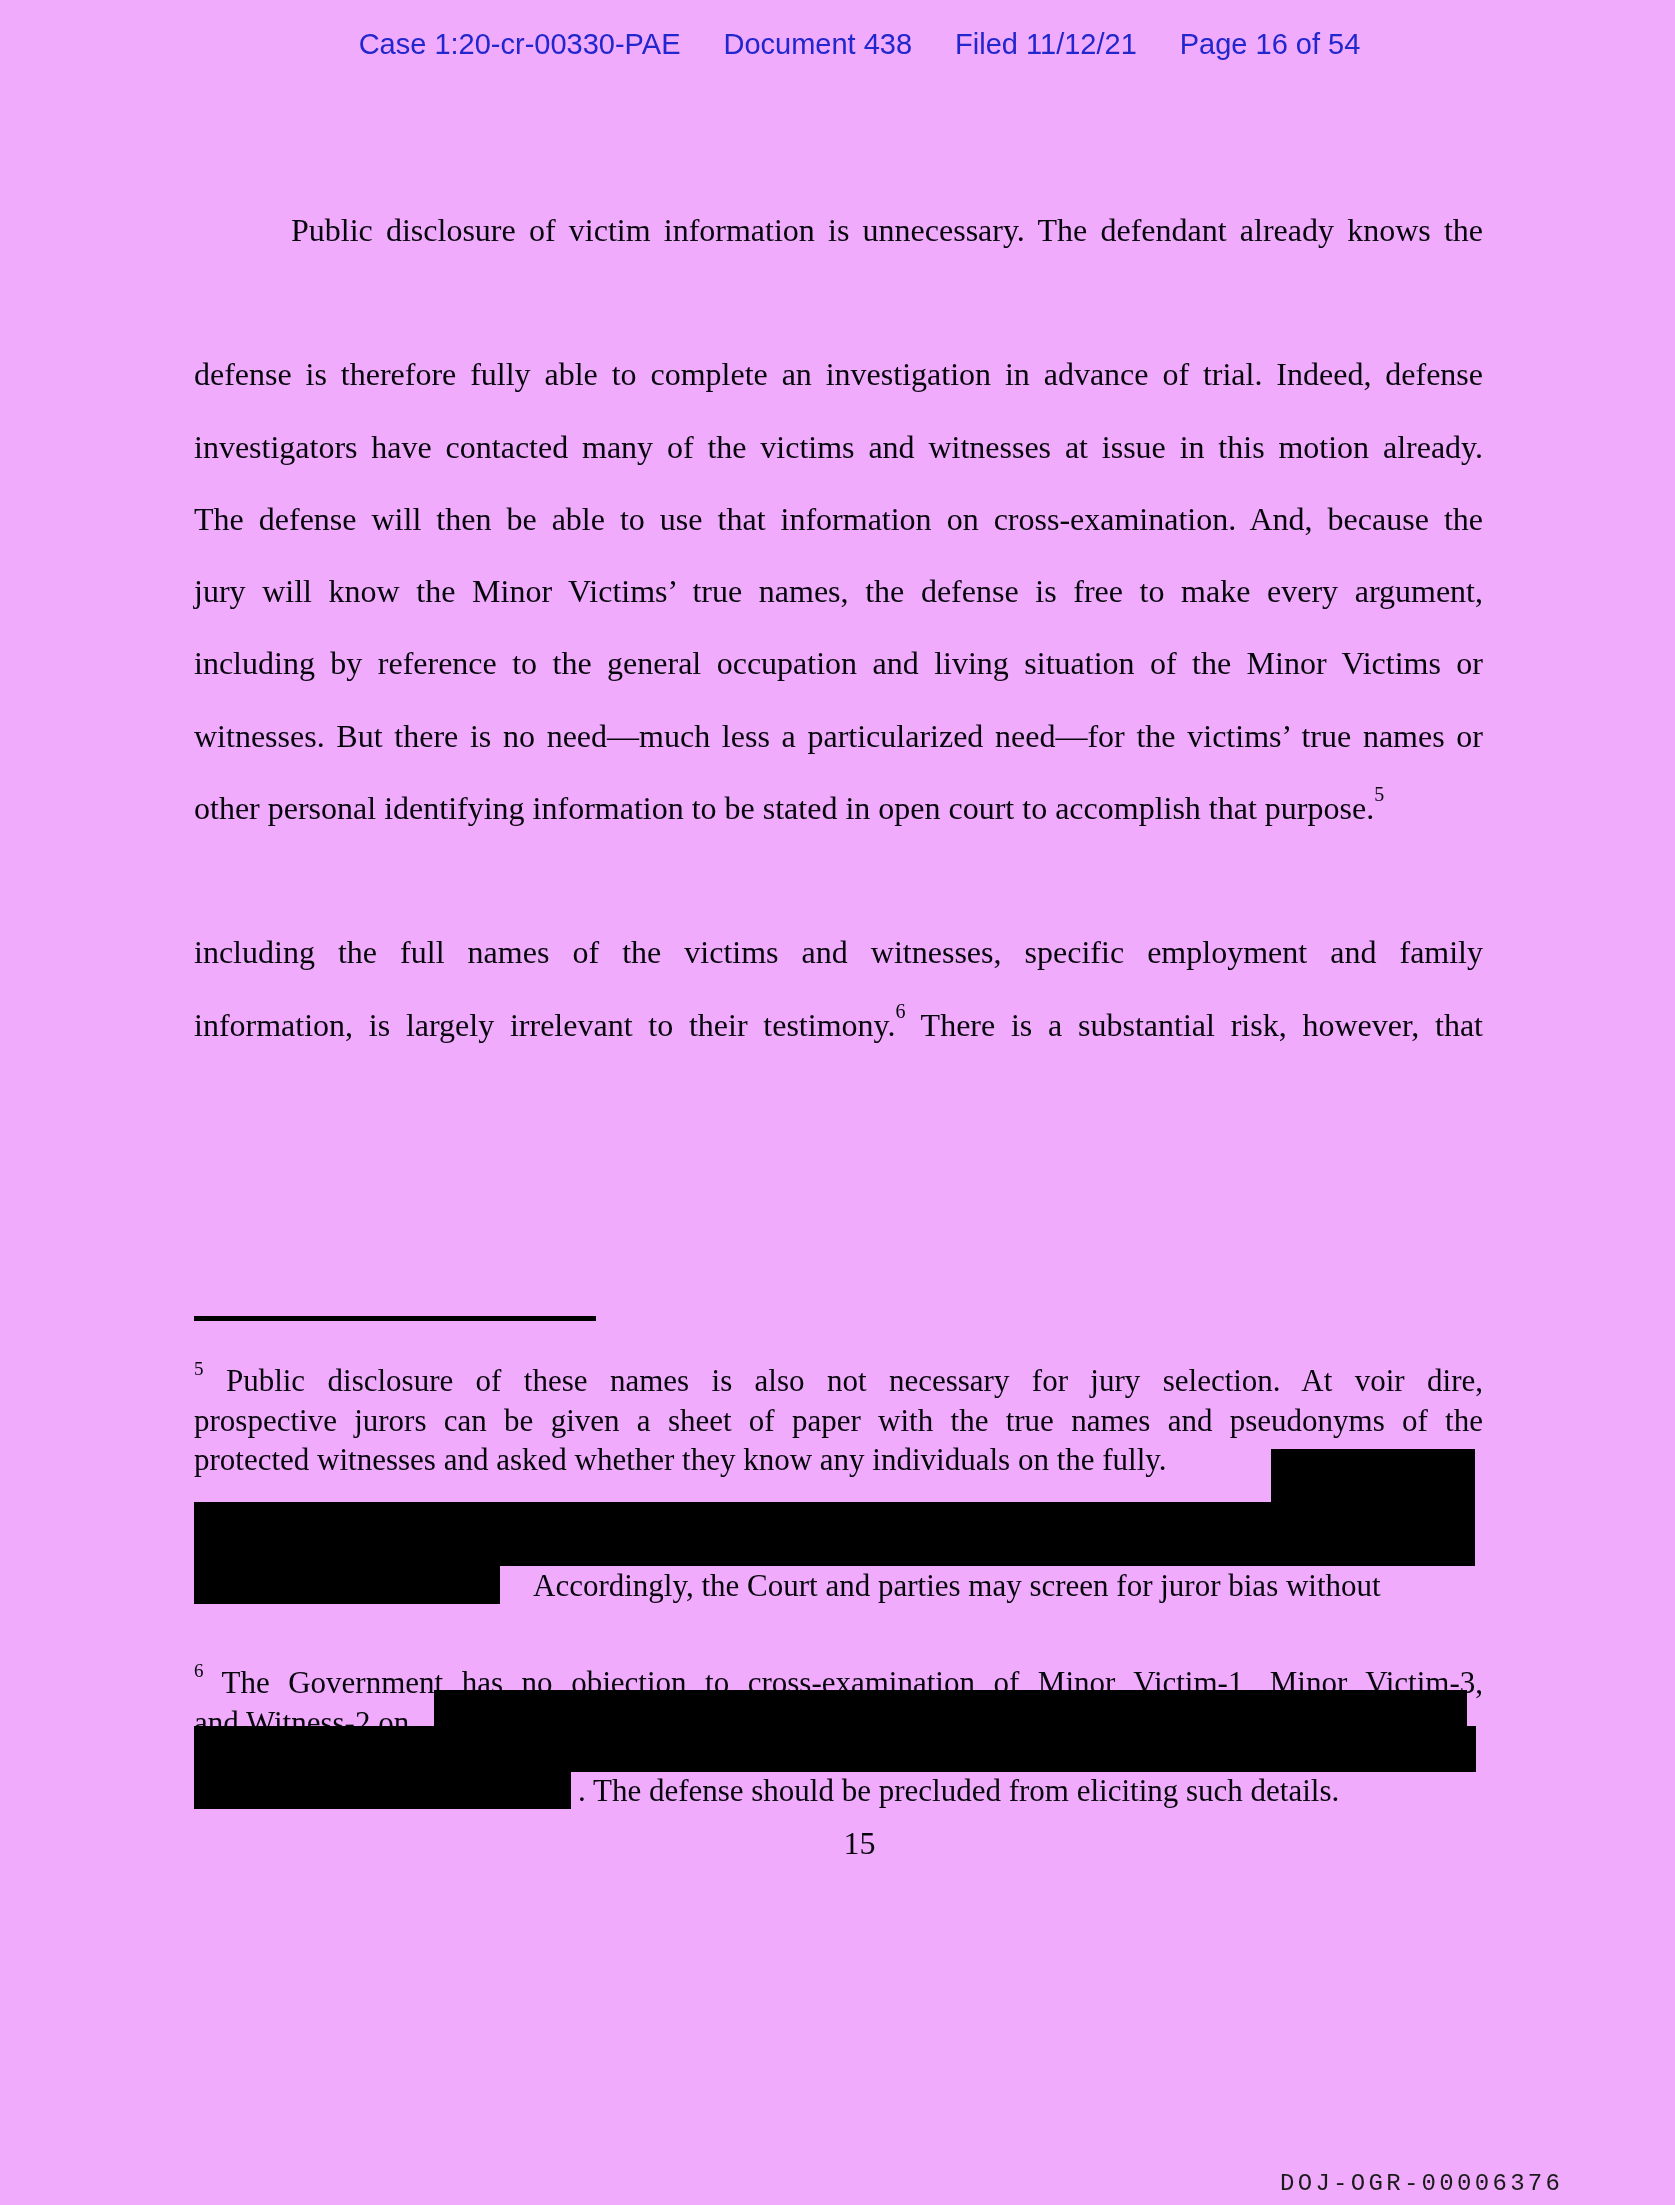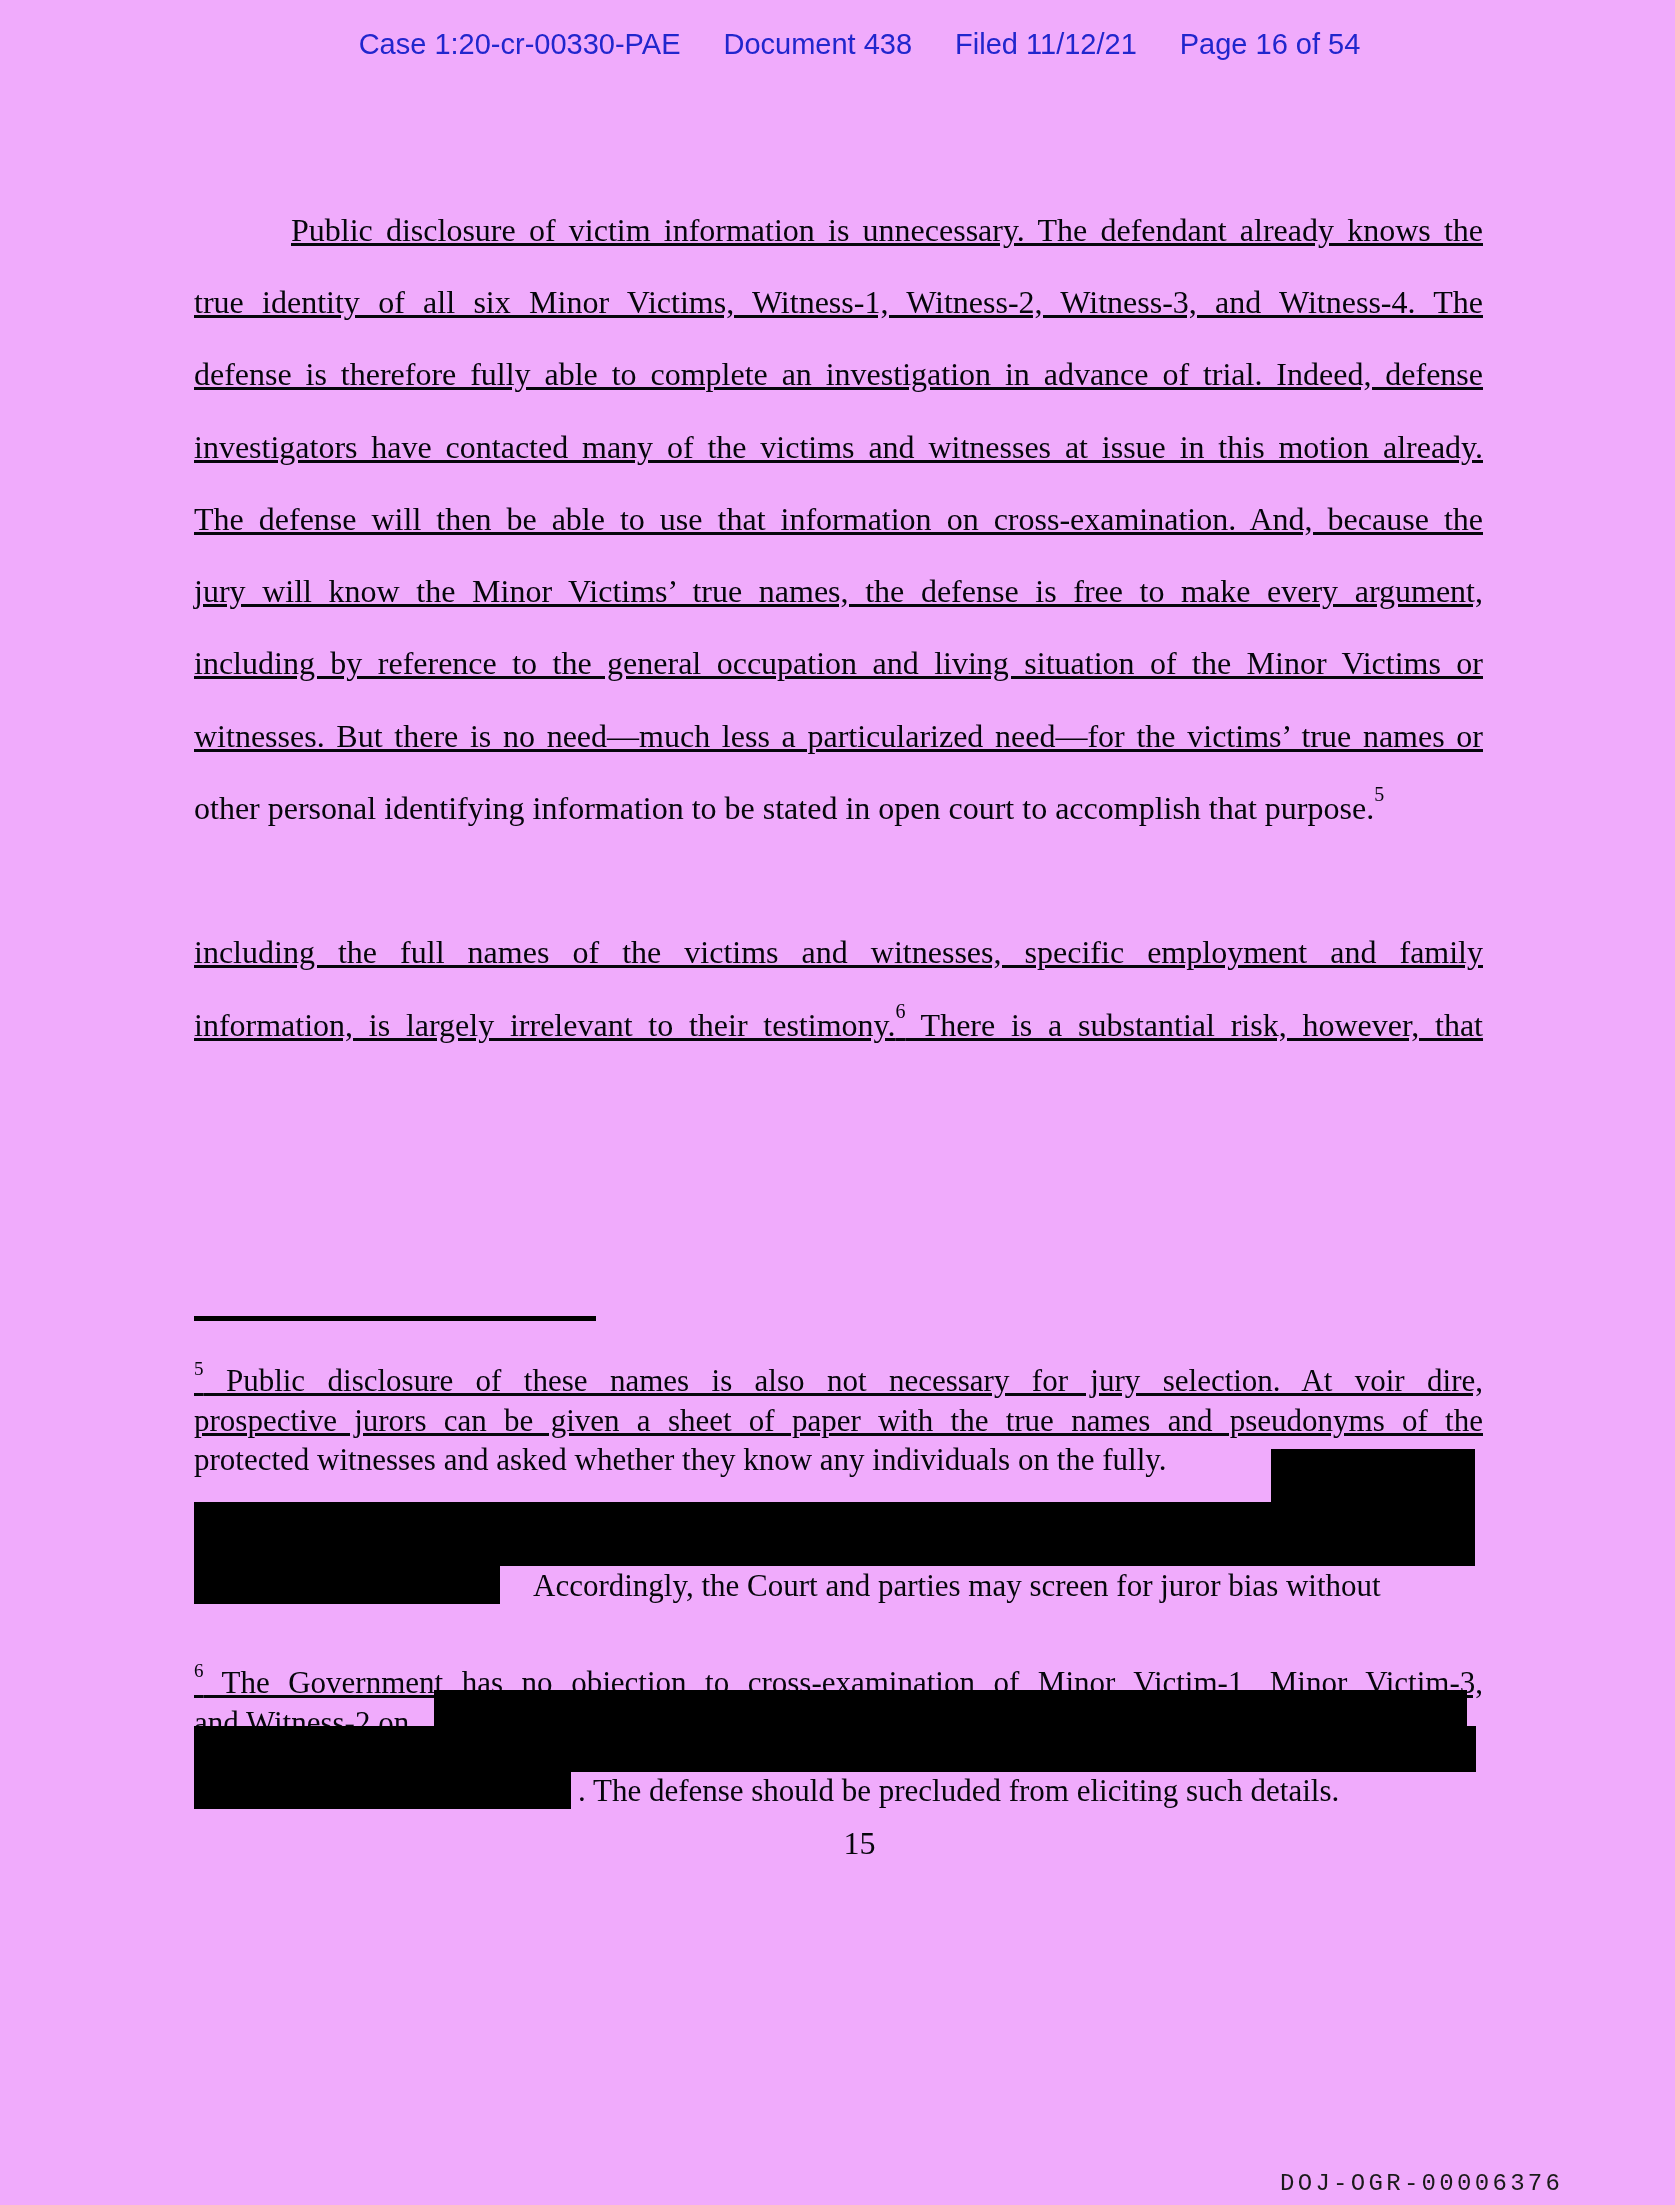--- a/index.html
+++ b/index.html
@@ -32,21 +32,20 @@
     width:1289px;
     height:72px;
     font-size:32px;
     line-height:72px;
     white-space:nowrap;
   }
   .jl{
     white-space:normal;
     text-align:justify;
     text-align-last:justify;
-    text-decoration:underline;
   }
   .ind{ text-indent:97px; }
   .sup{
     font-size:20px;
     vertical-align:18.4px;
     line-height:0;
   }
   
   .fnrule{
     position:absolute;
@@ -97,21 +96,20 @@
 <div class="page">
 
   <div class="hdr" id="hdr" style="color: rgb(33, 38, 205);">
     <span>Case 1:20-cr-00330-PAE</span>
     <span>Document 438</span>
     <span>Filed 11/12/21</span>
     <span>Page 16 of 54</span>
   </div>
 
   <div class="bl jl ind" style="top:194px">Public disclosure of victim information is unnecessary.  The defendant already knows the</div>
-  <div class="bl jl" style="top:266px">true identity of all six Minor Victims, Witness-1, Witness-2, Witness-3, and Witness-4.  The</div>
   <div class="bl jl" style="top:338px">defense is therefore fully able to complete an investigation in advance of trial.  Indeed, defense</div>
   <div class="bl jl" style="top:411px">investigators have contacted many of the victims and witnesses at issue in this motion already.</div>
   <div class="bl jl" style="top:483px">The defense will then be able to use that information on cross-examination.  And, because the</div>
   <div class="bl jl" style="top:555px">jury will know the Minor Victims’ true names, the defense is free to make every argument,</div>
   <div class="bl jl" style="top:627px">including by reference to the general occupation and living situation of the Minor Victims or</div>
   <div class="bl jl" style="top:700px">witnesses.  But there is no need—much less a particularized need—for the victims’ true names or</div>
   <div class="bl" style="top:772px"><span>other personal identifying information to be stated in open court to accomplish that purpose.</span><span class="sup">5</span></div>
   <div class="bl jl" style="top:916px">including the full names of the victims and witnesses, specific employment and family</div>
   <div class="bl jl" style="top:989px"><span>information, is largely irrelevant to their testimony.</span><span class="sup">6</span><span> There is a substantial risk, however, that</span></div>
 

